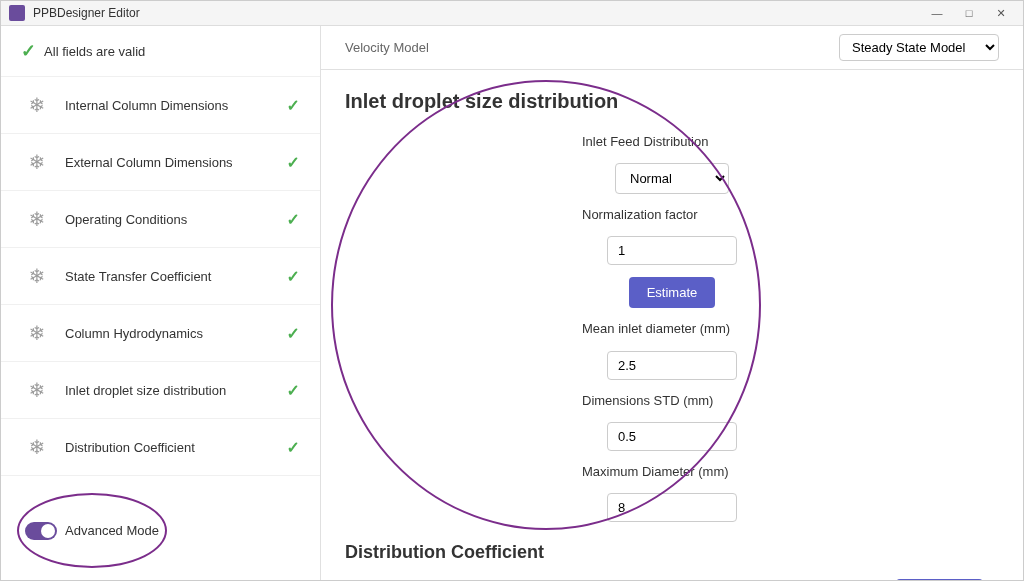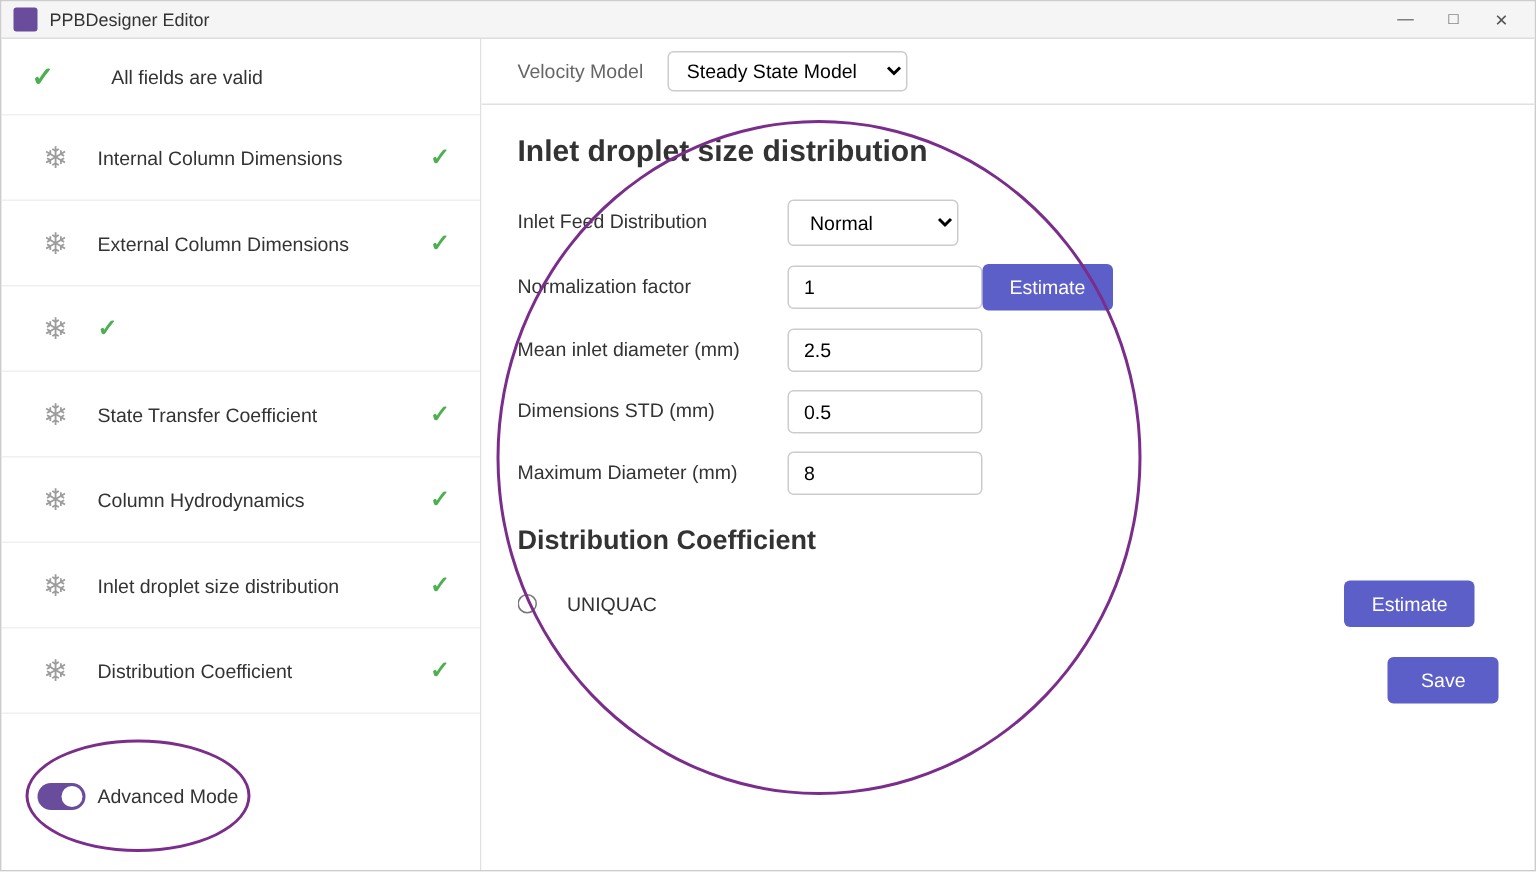--- a/index.html
+++ b/index.html
@@ -98,21 +98,20 @@
     .check-green {
       color: #4caf50;
       font-size: 18px;
       font-weight: bold;
     }
 
     .sidebar-valid-text {
       font-size: 13px;
       color: #333;
       font-weight: 500;
-      margin-left: 30px;
     }
 
     .sidebar-item {
       display: flex;
       align-items: center;
       padding: 12px 20px;
       cursor: pointer;
       gap: 12px;
       border-bottom: 1px solid #f0f0f0;
     }
@@ -187,20 +186,21 @@
       position: relative;
     }
 
     
     .content-topbar {
       display: flex;
       align-items: center;
       padding: 8px 24px;
       border-bottom: 1px solid #e0e0e0;
       gap: 16px;
+      justify-content: space-between;
     }
 
     .velocity-label {
       font-size: 13px;
       color: #666;
     }
 
     .velocity-select {
       border: 1px solid #ccc;
       border-radius: 4px;
@@ -216,20 +216,22 @@
       font-weight: 600;
       color: #333;
       margin-bottom: 20px;
     }
 
     
     .form-row {
       display: flex;
       align-items: center;
       margin-bottom: 12px;
+      gap: 12px;
+      flex-direction: column;
     }
 
     .form-label {
       width: 180px;
       font-size: 13px;
       color: #333;
       flex-shrink: 0;
       line-height: 1.4;
     }
 
@@ -355,20 +357,21 @@
           <span class="snowflake-icon">❄</span>
         </div>
         <span class="sidebar-item-label">External Column Dimensions</span>
         <span class="sidebar-item-check">✓</span>
       </div>
 
       <div class="sidebar-item">
         <div class="sidebar-item-icon">
           <span class="snowflake-icon">❄</span>
         </div>
+        <span class="sidebar-item-label">Operating Conditions</span>
         <span class="sidebar-item-check">✓</span>
       </div>
 
       <div class="sidebar-item">
         <div class="sidebar-item-icon">
           <span class="snowflake-icon">❄</span>
         </div>
         <span class="sidebar-item-label">State Transfer Coefficient</span>
         <span class="sidebar-item-check">✓</span>
       </div>

